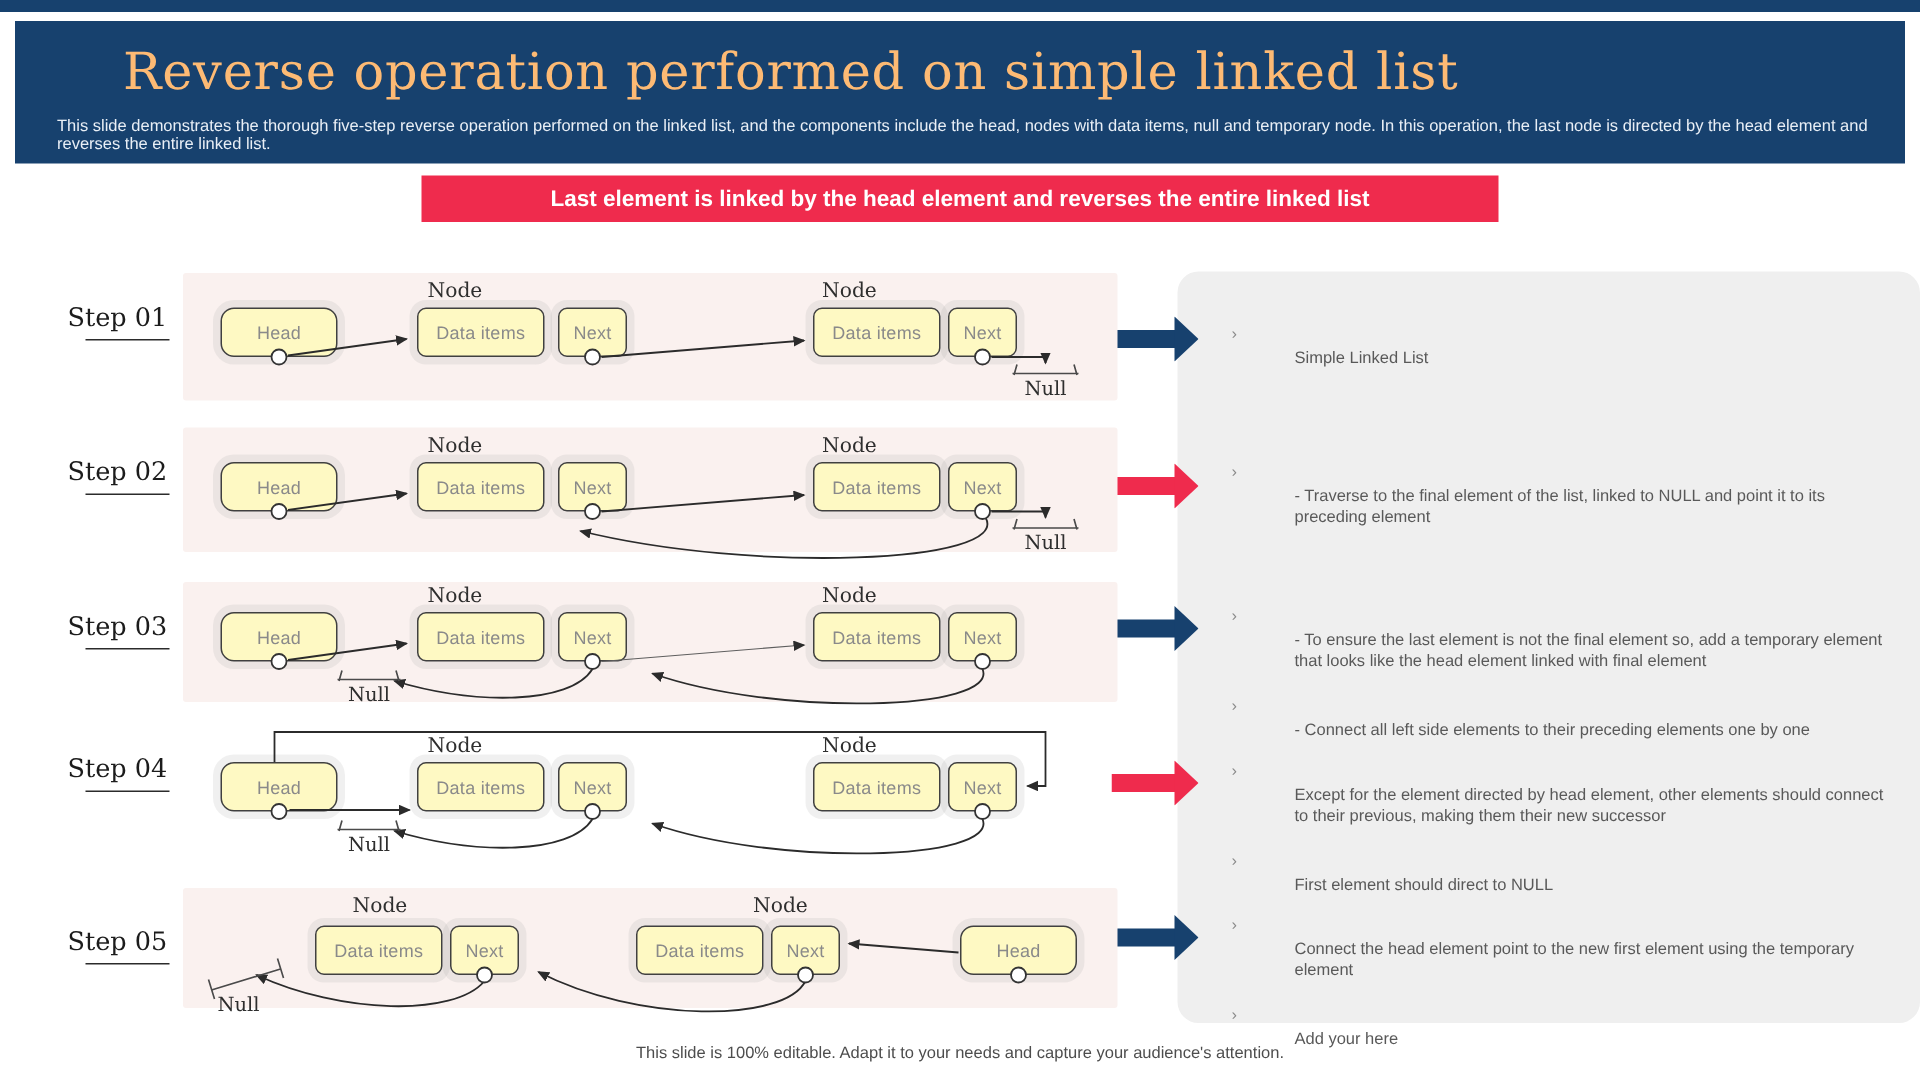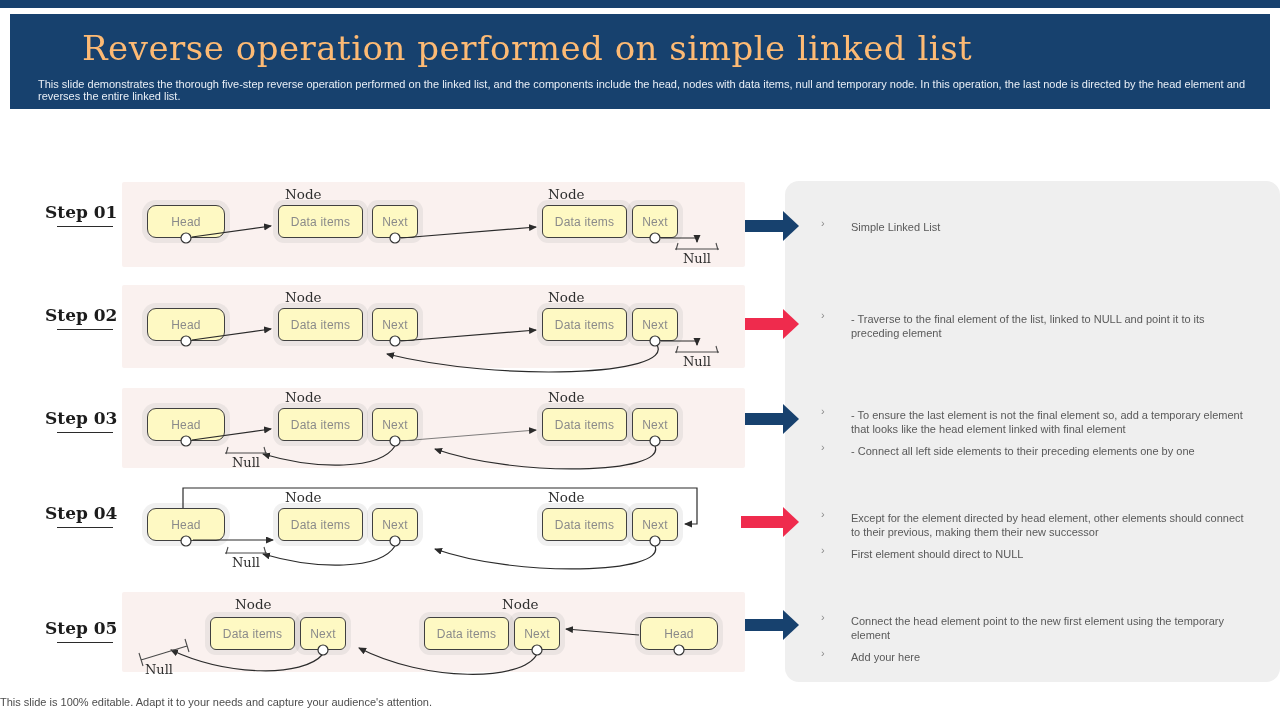--- a/index.html
+++ b/index.html
@@ -18,60 +18,63 @@
   .banner { position:absolute; left:281px; top:117px; width:718px; height:31px; background:#EF2B4D;
             display:flex; align-items:center; justify-content:center; }
   .banner span { color:#ffffff; font-weight:bold; font-size:15px; }
 
   
   .notes-panel { position:absolute; left:785px; top:181px; width:495px; height:501px;
                  background:#EFEFEF; border-radius:14px; }
   .note { position:absolute; left:36px; display:flex; flex-direction:column; gap:1px; }
   .note-item { display:flex; }
   .note-item .blt { width:26px; color:#8a8a8a; font-size:11px; line-height:13.5px; }
-  .note-item p { margin:4px; width:402px; font-size:11px; line-height:13.5px; color:#595959; }
+  .note-item p { margin:16px; width:402px; font-size:11px; line-height:13.5px; color:#595959; }
 
   
   .blockarrow { position:absolute; left:741px; width:58px; height:30px; }
 
   
   .row { position:absolute; left:45px; width:700px; height:110px; overflow:visible; }
   .panel { position:absolute; background:#FAF1EF; border-radius:2px; }
   .steplabel { position:absolute; left:0; top:27px; font-family:"DejaVu Serif", serif;
-               font-weight:bold; font-size:17px; color:#1c1c1c; }
+               font-weight:normal; font-size:17px; color:#1c1c1c; }
   .steplabel .underline { width:56px; margin:4px 0 0 12px; border-top:1.3px solid #2b2b2b; }
   .box { position:absolute; background:#fef9c3; border:1.4px solid #404040; box-sizing:border-box;
          display:flex; align-items:center; justify-content:center; color:#8A8A8A; font-size:12px;
          letter-spacing:.2px; box-shadow:0 0 0 5px rgba(160,160,160,0.16); }
   .bx-head { width:78px; height:33px; border-radius:9px; }
   .bx-data { width:85px; height:33px; border-radius:6px; }
   .bx-next { width:46px; height:33px; border-radius:6px; }
   .node-lb { position:absolute; font-family:"DejaVu Serif", serif; font-size:13.5px; color:#2e2e2e; }
   .overlay { position:absolute; left:0; top:0; pointer-events:none; }
   .arr  { fill:none; stroke:#2b2b2b; stroke-width:1.2; }
   .thin { stroke:#5e5e5e; stroke-width:.8; }
   .gnd  { fill:none; stroke:#4a4a4a; stroke-width:1.1; }
   .pin  { fill:#ffffff; stroke:#333333; stroke-width:1.2; }
   .nulltext { font-family:"DejaVu Serif", serif; font-size:13px; fill:#2e2e2e; }
 
   
-  .footer { position:absolute; left:0; right:0; top:696px; text-align:left; font-size:11px; color:#4d4d4d; }
+  .footer { position:absolute; left:0; right:0; top:696px; text-align:center; font-size:11px; color:#4d4d4d; }
 </style>
 </head>
 <body>
 
 <div class="slide">
 
   <div class="topstrip"></div>
 
   <div class="header">
     <div class="title">Reverse operation performed on simple linked list</div>
     <div class="subtitle">This slide demonstrates the thorough five-step reverse operation performed on the linked list, and the components include the head, nodes with data items, null and temporary node. In this operation, the last node is directed by the head element and reverses the entire linked list.</div>
   </div>
 
+  <div class="banner">
+    <span>Last element is linked by the head element and reverses the entire linked list</span>
+  </div>
 
   <div class="notes-panel">
     <div class="note" style="top:36px">
       <div class="note-item">
         <span class="blt">›</span>
         <p>Simple Linked List</p>
       </div>
     </div>
     <div class="note" style="top:128px">
       <div class="note-item">

